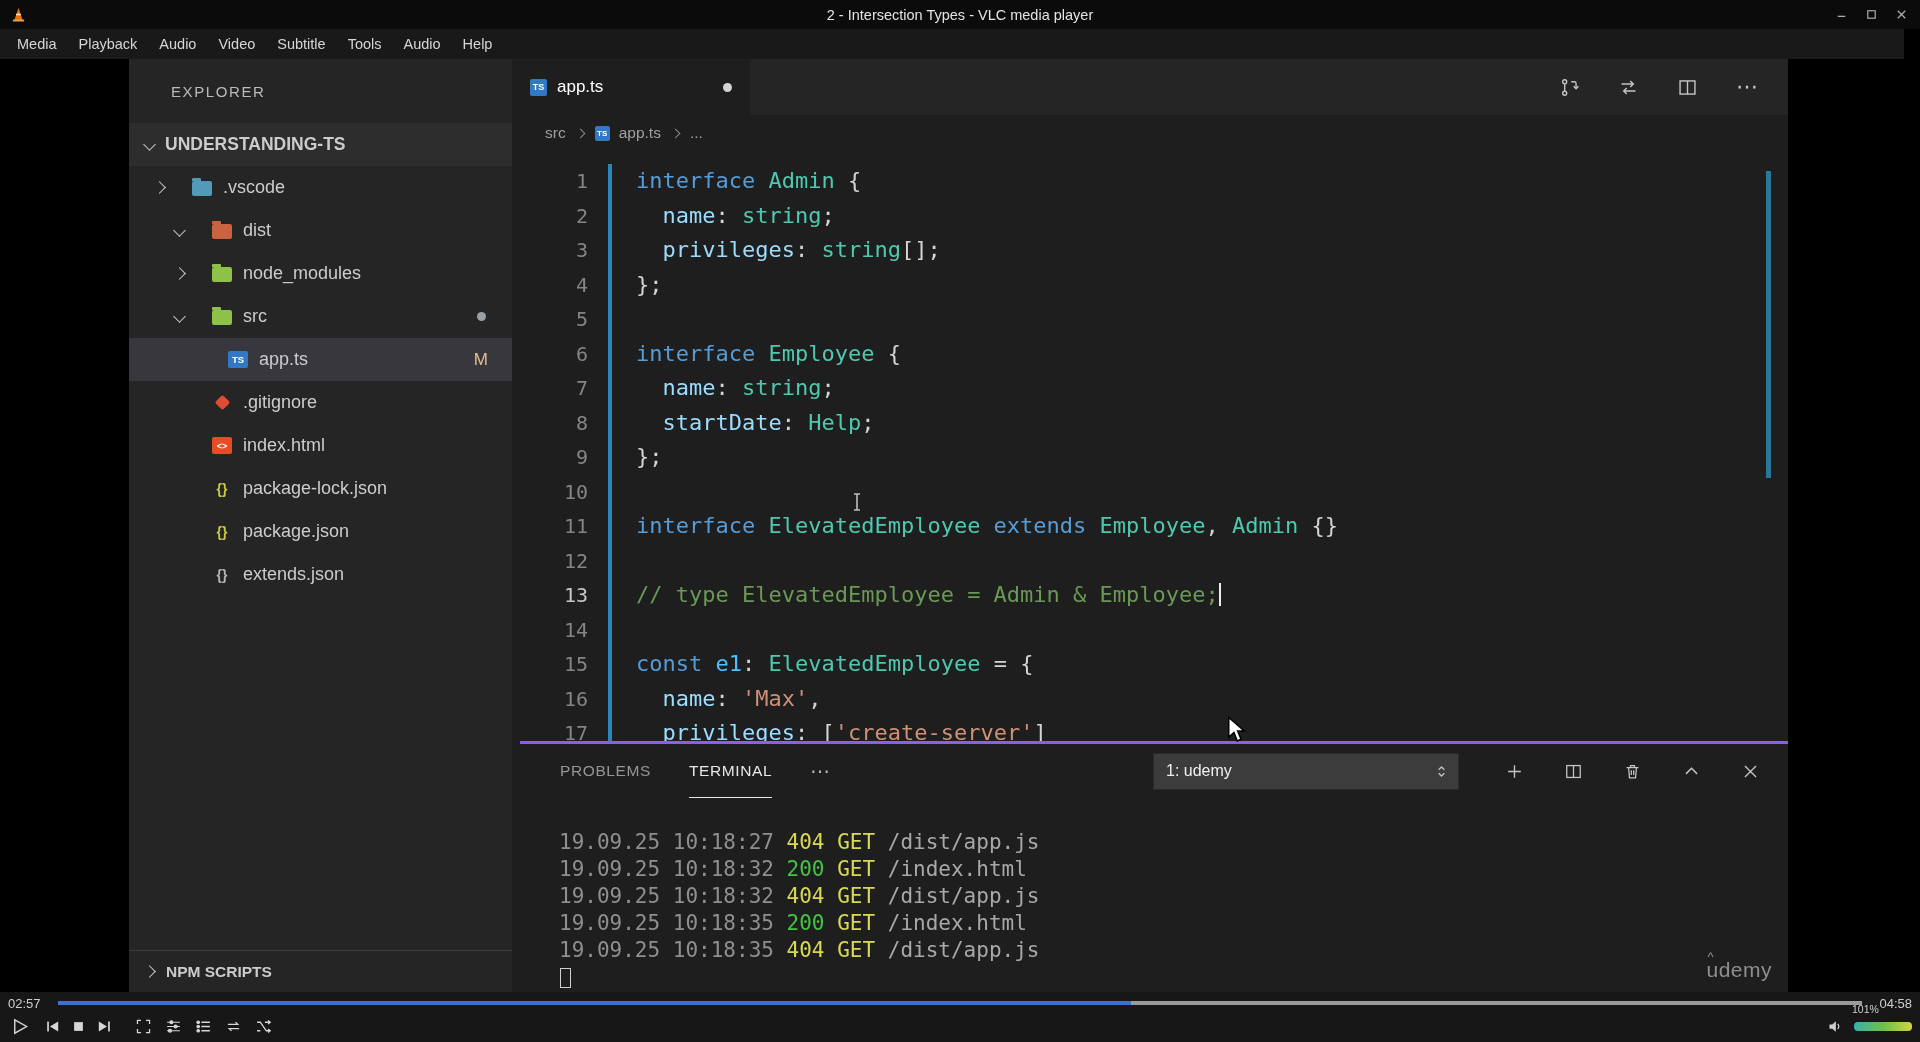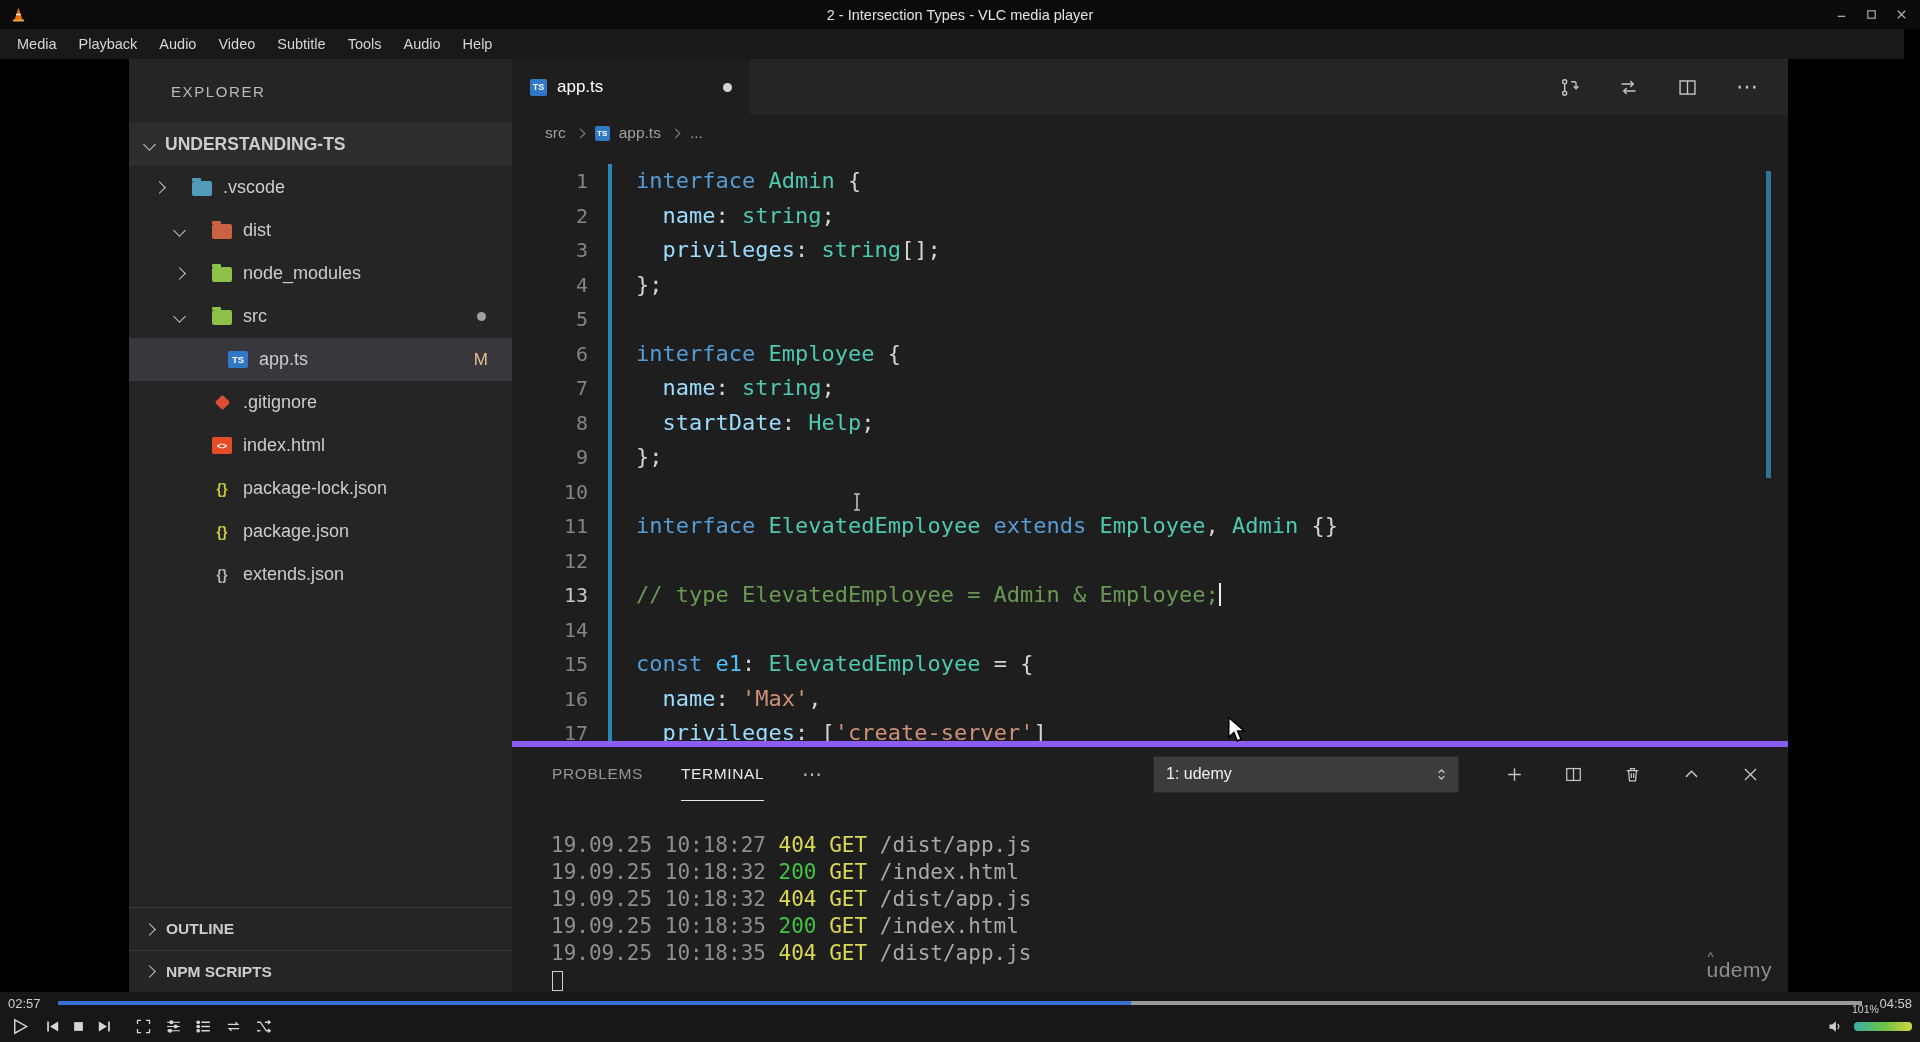--- a/index.html
+++ b/index.html
@@ -52,21 +52,21 @@
 .bsep{width:7px;height:7px;border-right:1.4px solid #8a8a8a;border-bottom:1.4px solid #8a8a8a;transform:rotate(-45deg);display:inline-block;margin:0 2px}
 .code{position:absolute;top:92px;left:0;right:0;bottom:0;padding-top:13px;font-family:"DejaVu Sans Mono",monospace;overflow:hidden;background:#1e1e1e}
 .code-line{display:flex;height:34.5px;line-height:34.5px;font-size:22px;white-space:pre}
 .lnum{width:76px;text-align:right;color:#858585;font-size:20px;flex:none}
 .lnum.active{color:#c6c6c6}
 .modbar{width:4px;background:#2988bb;margin-left:20px;flex:none}
 .ctext{padding-left:24px}
 .caret{display:inline-block;width:2.5px;height:23px;background:#ececec;vertical-align:-4px}
 .ruler{position:absolute;right:17px;top:112px;width:5px;height:307px;background:#2f86b3;opacity:.85}
 
-.panel{position:absolute;left:0;right:0;bottom:0;height:251px;background:#1e1e1e;border-top:6px solid #8b5cf6}
+.panel{position:absolute;left:8px;right:0;bottom:0;height:251px;background:#1e1e1e;border-top:3px solid #8b5cf6}
 .panel-header{height:54px;display:flex;align-items:center;padding-left:40px}
 .ptab{font-size:15.5px;letter-spacing:.6px;color:#969696;margin-right:38px;height:100%;display:inline-flex;align-items:center;cursor:default}
 .ptab.active{color:#e7e7e7;border-bottom:1.5px solid #e7e7e7}
 .pmore{color:#b5b5b5;font-size:20px;margin-right:20px}
 .dropdown{margin-left:auto;width:306px;height:37px;background:#3c3c3c;border:1px solid #2a2a2a;display:flex;align-items:center;padding:0 8px 0 12px;color:#f0f0f0;font-size:16px}
 .dropdown svg{margin-left:auto}
 .picons{display:flex;gap:40px;align-items:center;margin-left:46px;padding-right:28px;color:#c5c5c5}
 .picon{display:inline-flex}
 .term-out{padding:31px 0 0 39px;font-family:"DejaVu Sans Mono",monospace;font-size:21px;line-height:27px;white-space:pre}
 .term-caret{width:11px;height:20px;border:1.5px solid #cfcfcf;margin:4px 0 0 40px}
@@ -198,24 +198,20 @@
               <span class="chev-slot"></span>
               <span class="ficon json" style="--c: #cbcb41;">{}</span>
               <span class="tree-label">package.json</span>
             </div>
             <div class="tree-row" style="padding-left: 46px;">
               <span class="chev-slot"></span>
               <span class="ficon config" style="--c: #b5b5b5;">{}</span>
               <span class="tree-label">extends.json</span>
             </div>
           </div>
-        <div class="sec outline">
-          <i class="chev right"></i>
-          <span>OUTLINE</span>
-        </div>
         <div class="sec npm">
           <i class="chev right"></i>
           <span>NPM SCRIPTS</span>
         </div>
       </div>
 
       <div class="main">
         <div class="tabbar">
           <div class="tab">
             <span class="fticon">TS</span>

